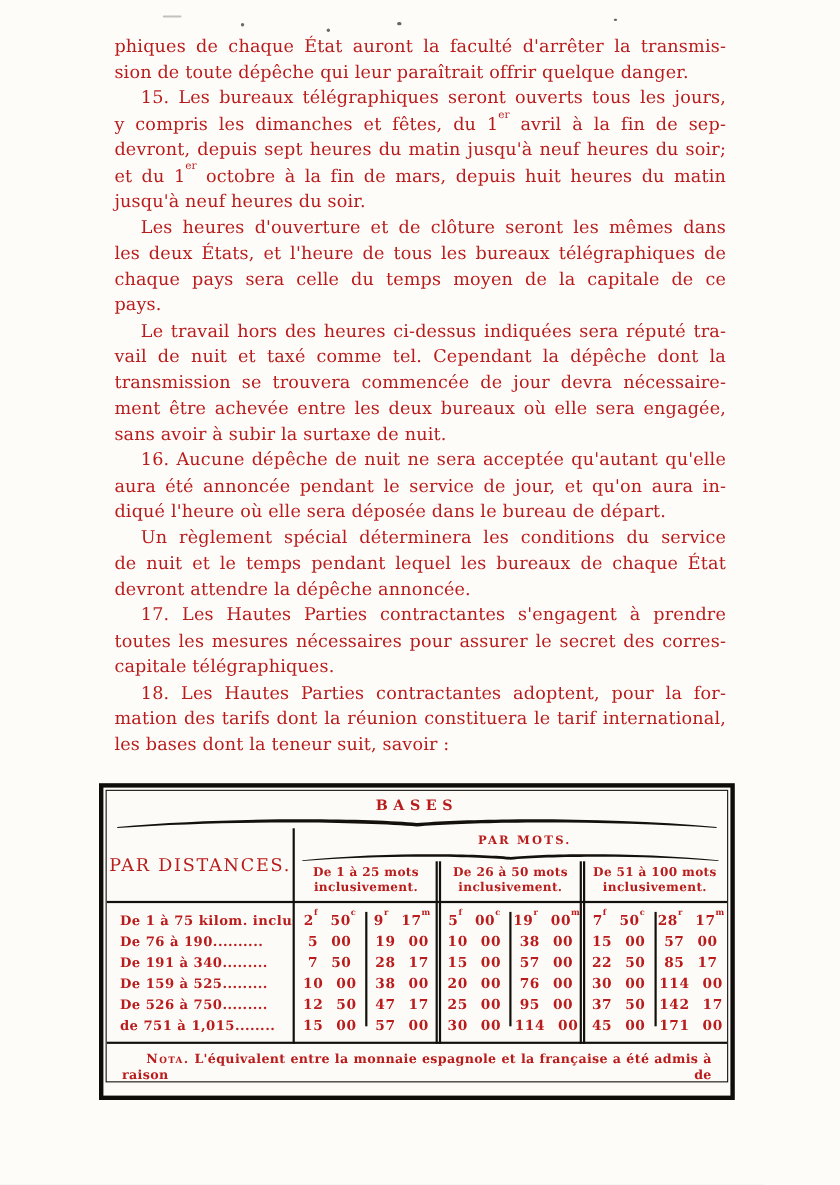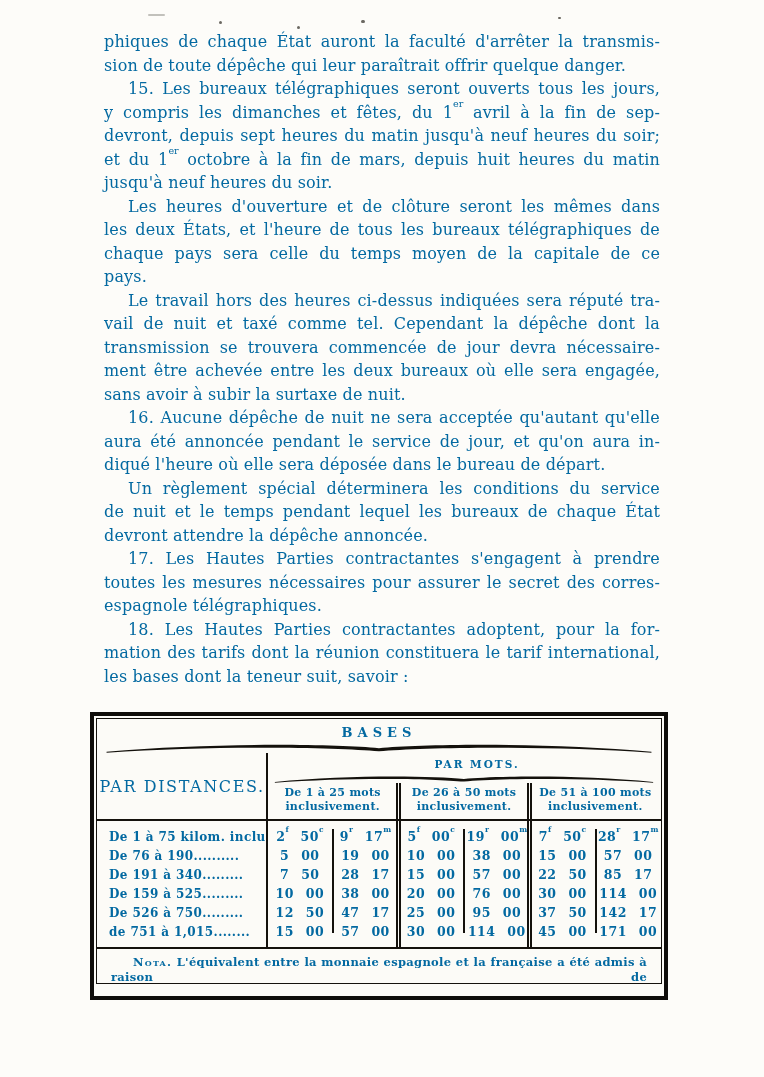--- a/index.html
+++ b/index.html
@@ -3,21 +3,21 @@
 <meta charset="utf-8">
 <style>
   html,body{margin:0;padding:0;}
   body{background:#e9e9e9;}
   .page{
     position:relative;
     width:764px;height:1077px;
     background:#fdfcf9;
     overflow:hidden;
     font-family:"DejaVu Serif","Liberation Serif",serif;
-    color:#0369a1;
+    color:#b91c1c;
   }
   
   .speck{position:absolute;background:#3a372f;border-radius:2px;}
   .speck.dash{opacity:.30;}
   .speck.dot{opacity:.75;}
 
   
   .body-text{
     position:absolute;left:104px;top:30px;width:556px;
     font-size:16px;line-height:23.5px;
@@ -115,21 +115,21 @@
       <div class="line">ment être achevée entre les deux bureaux où elle sera engagée,</div>
       <div class="line last">sans avoir à subir la surtaxe de nuit.</div>
       <div class="line indent">16. Aucune dépêche de nuit ne sera acceptée qu'autant qu'elle</div>
       <div class="line">aura été annoncée pendant le service de jour, et qu'on aura in-</div>
       <div class="line last">diqué l'heure où elle sera déposée dans le bureau de départ.</div>
       <div class="line indent">Un règlement spécial déterminera les conditions du service</div>
       <div class="line">de nuit et le temps pendant lequel les bureaux de chaque État</div>
       <div class="line last">devront attendre la dépêche annoncée.</div>
       <div class="line indent">17. Les Hautes Parties contractantes s'engagent à prendre</div>
       <div class="line">toutes les mesures nécessaires pour assurer le secret des corres-</div>
-      <div class="line last">espagnole télégraphiques.</div>
+      <div class="line last">capitale télégraphiques.</div>
       <div class="line indent">18. Les Hautes Parties contractantes adoptent, pour la for-</div>
       <div class="line">mation des tarifs dont la réunion constituera le tarif international,</div>
       <div class="line last">les bases dont la teneur suit, savoir :</div>
     </div>
 
   <div class="table-outer">
     <div class="table-mid">
 
       <div class="bases-title">BASES</div>
 

